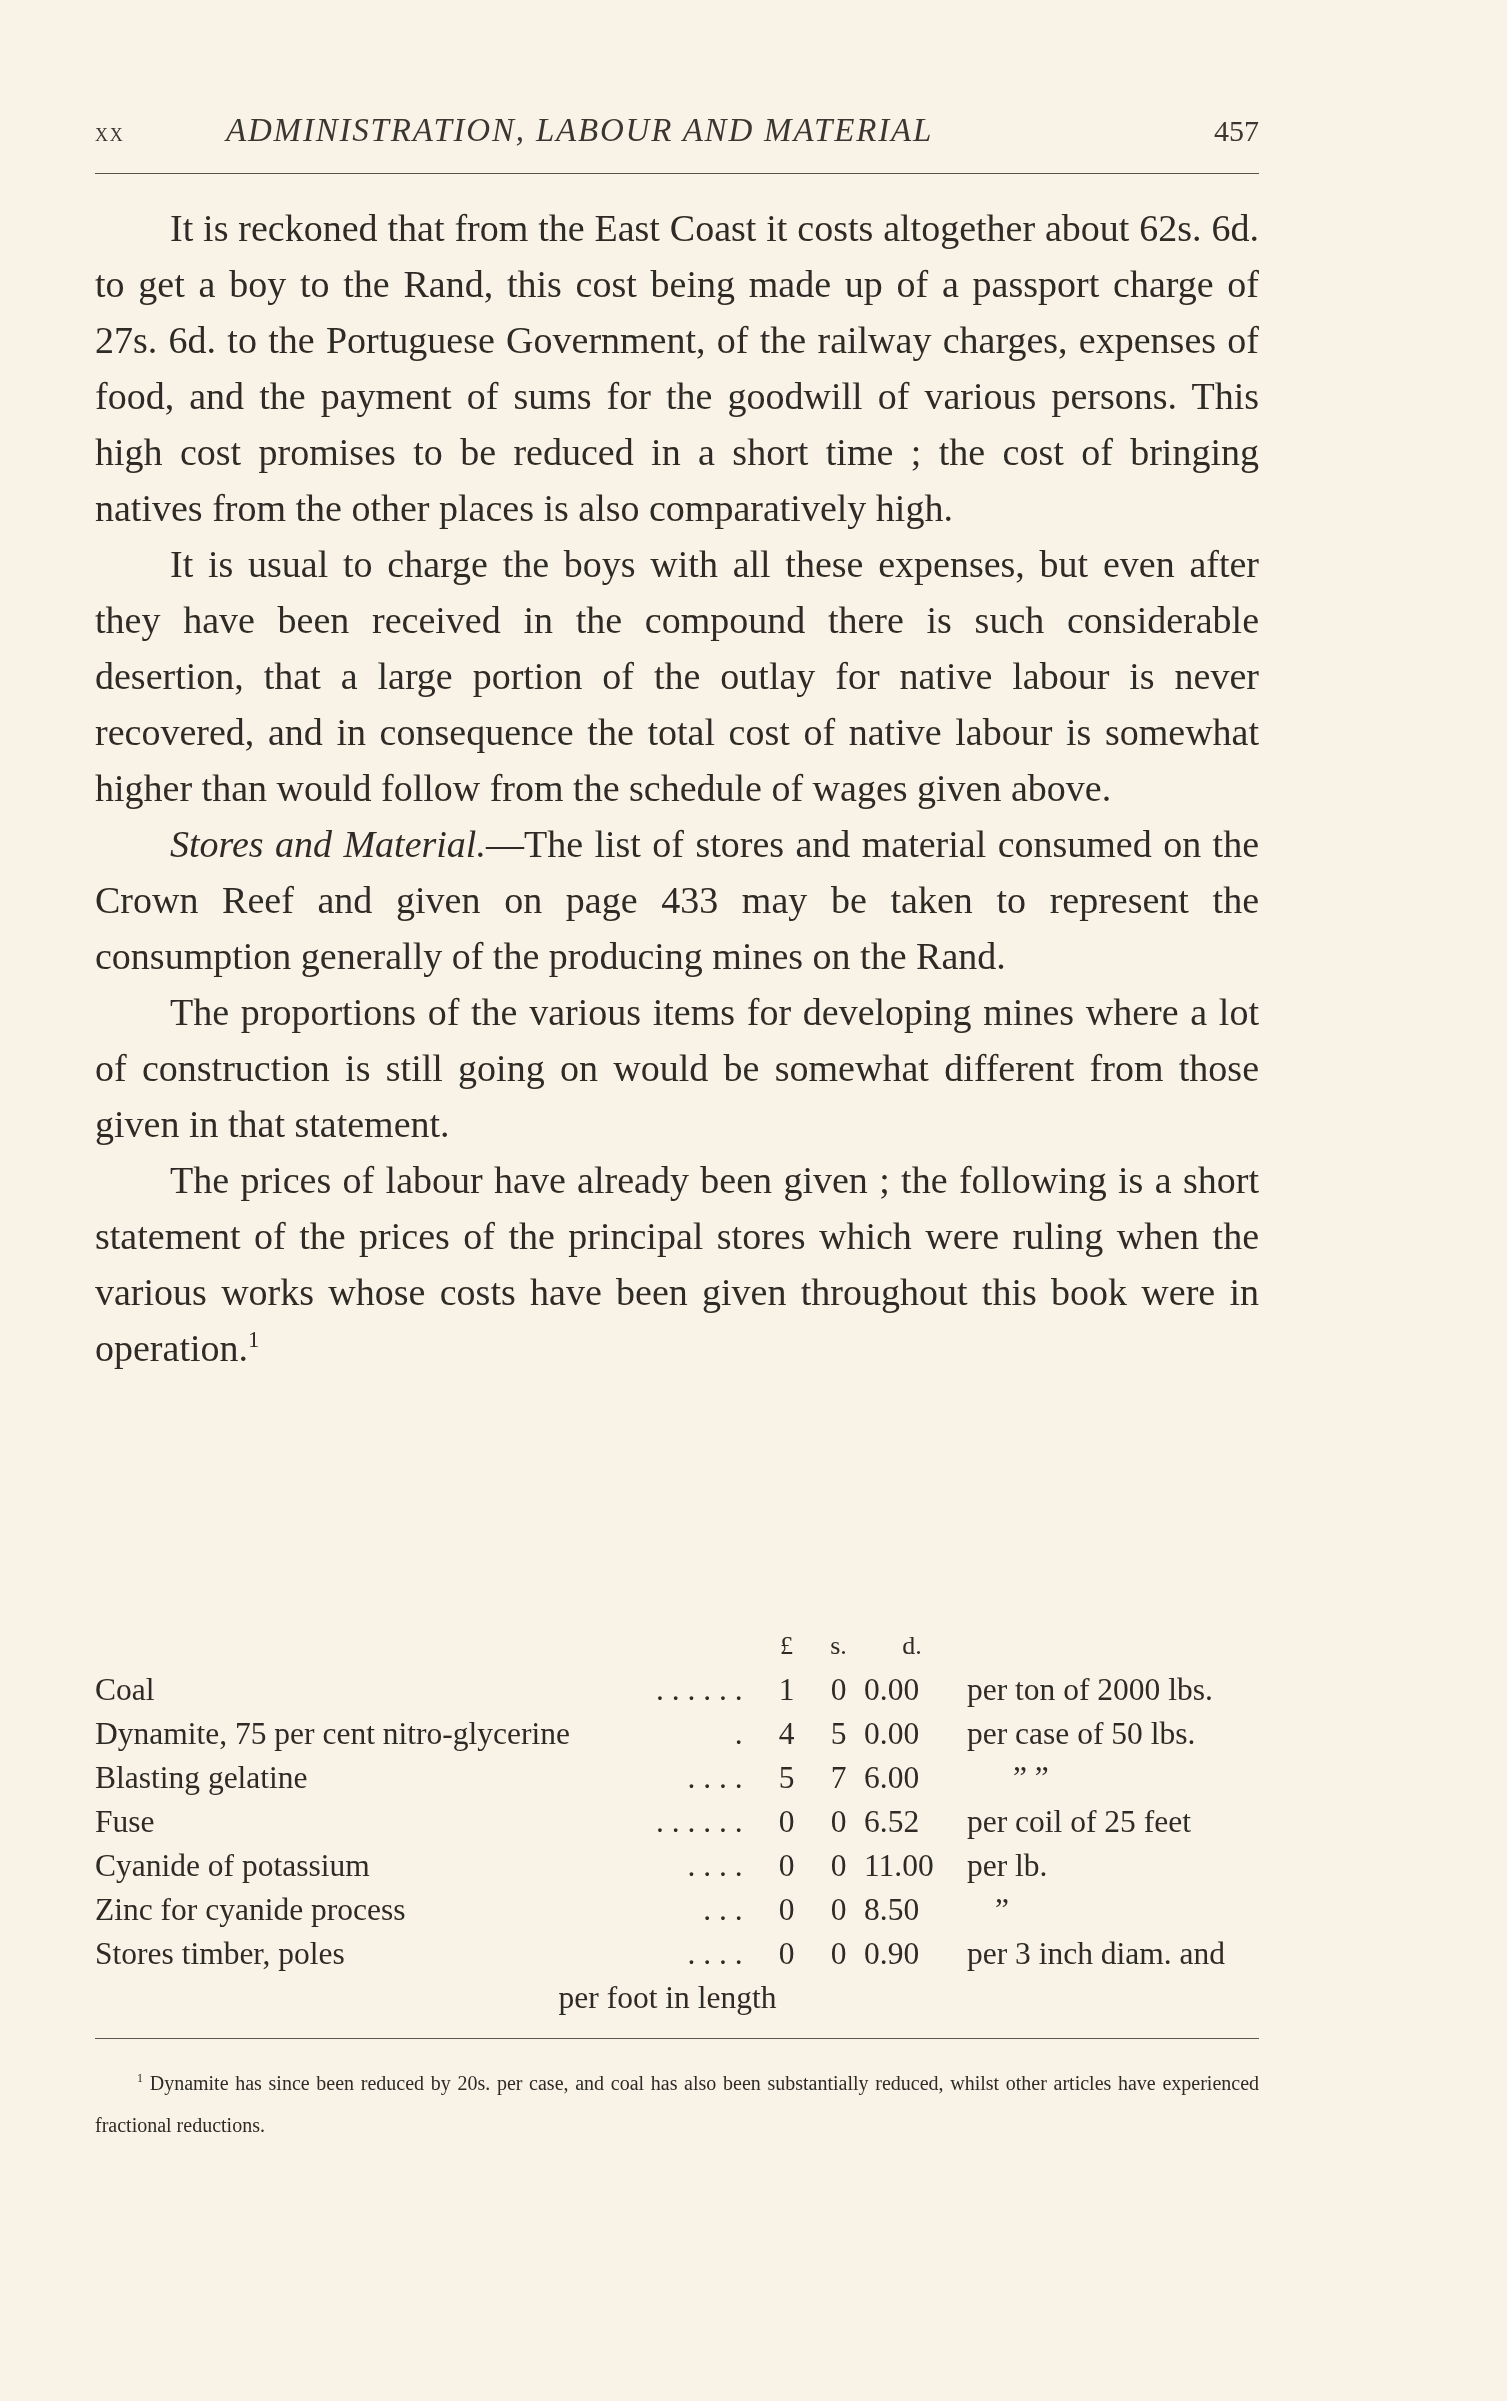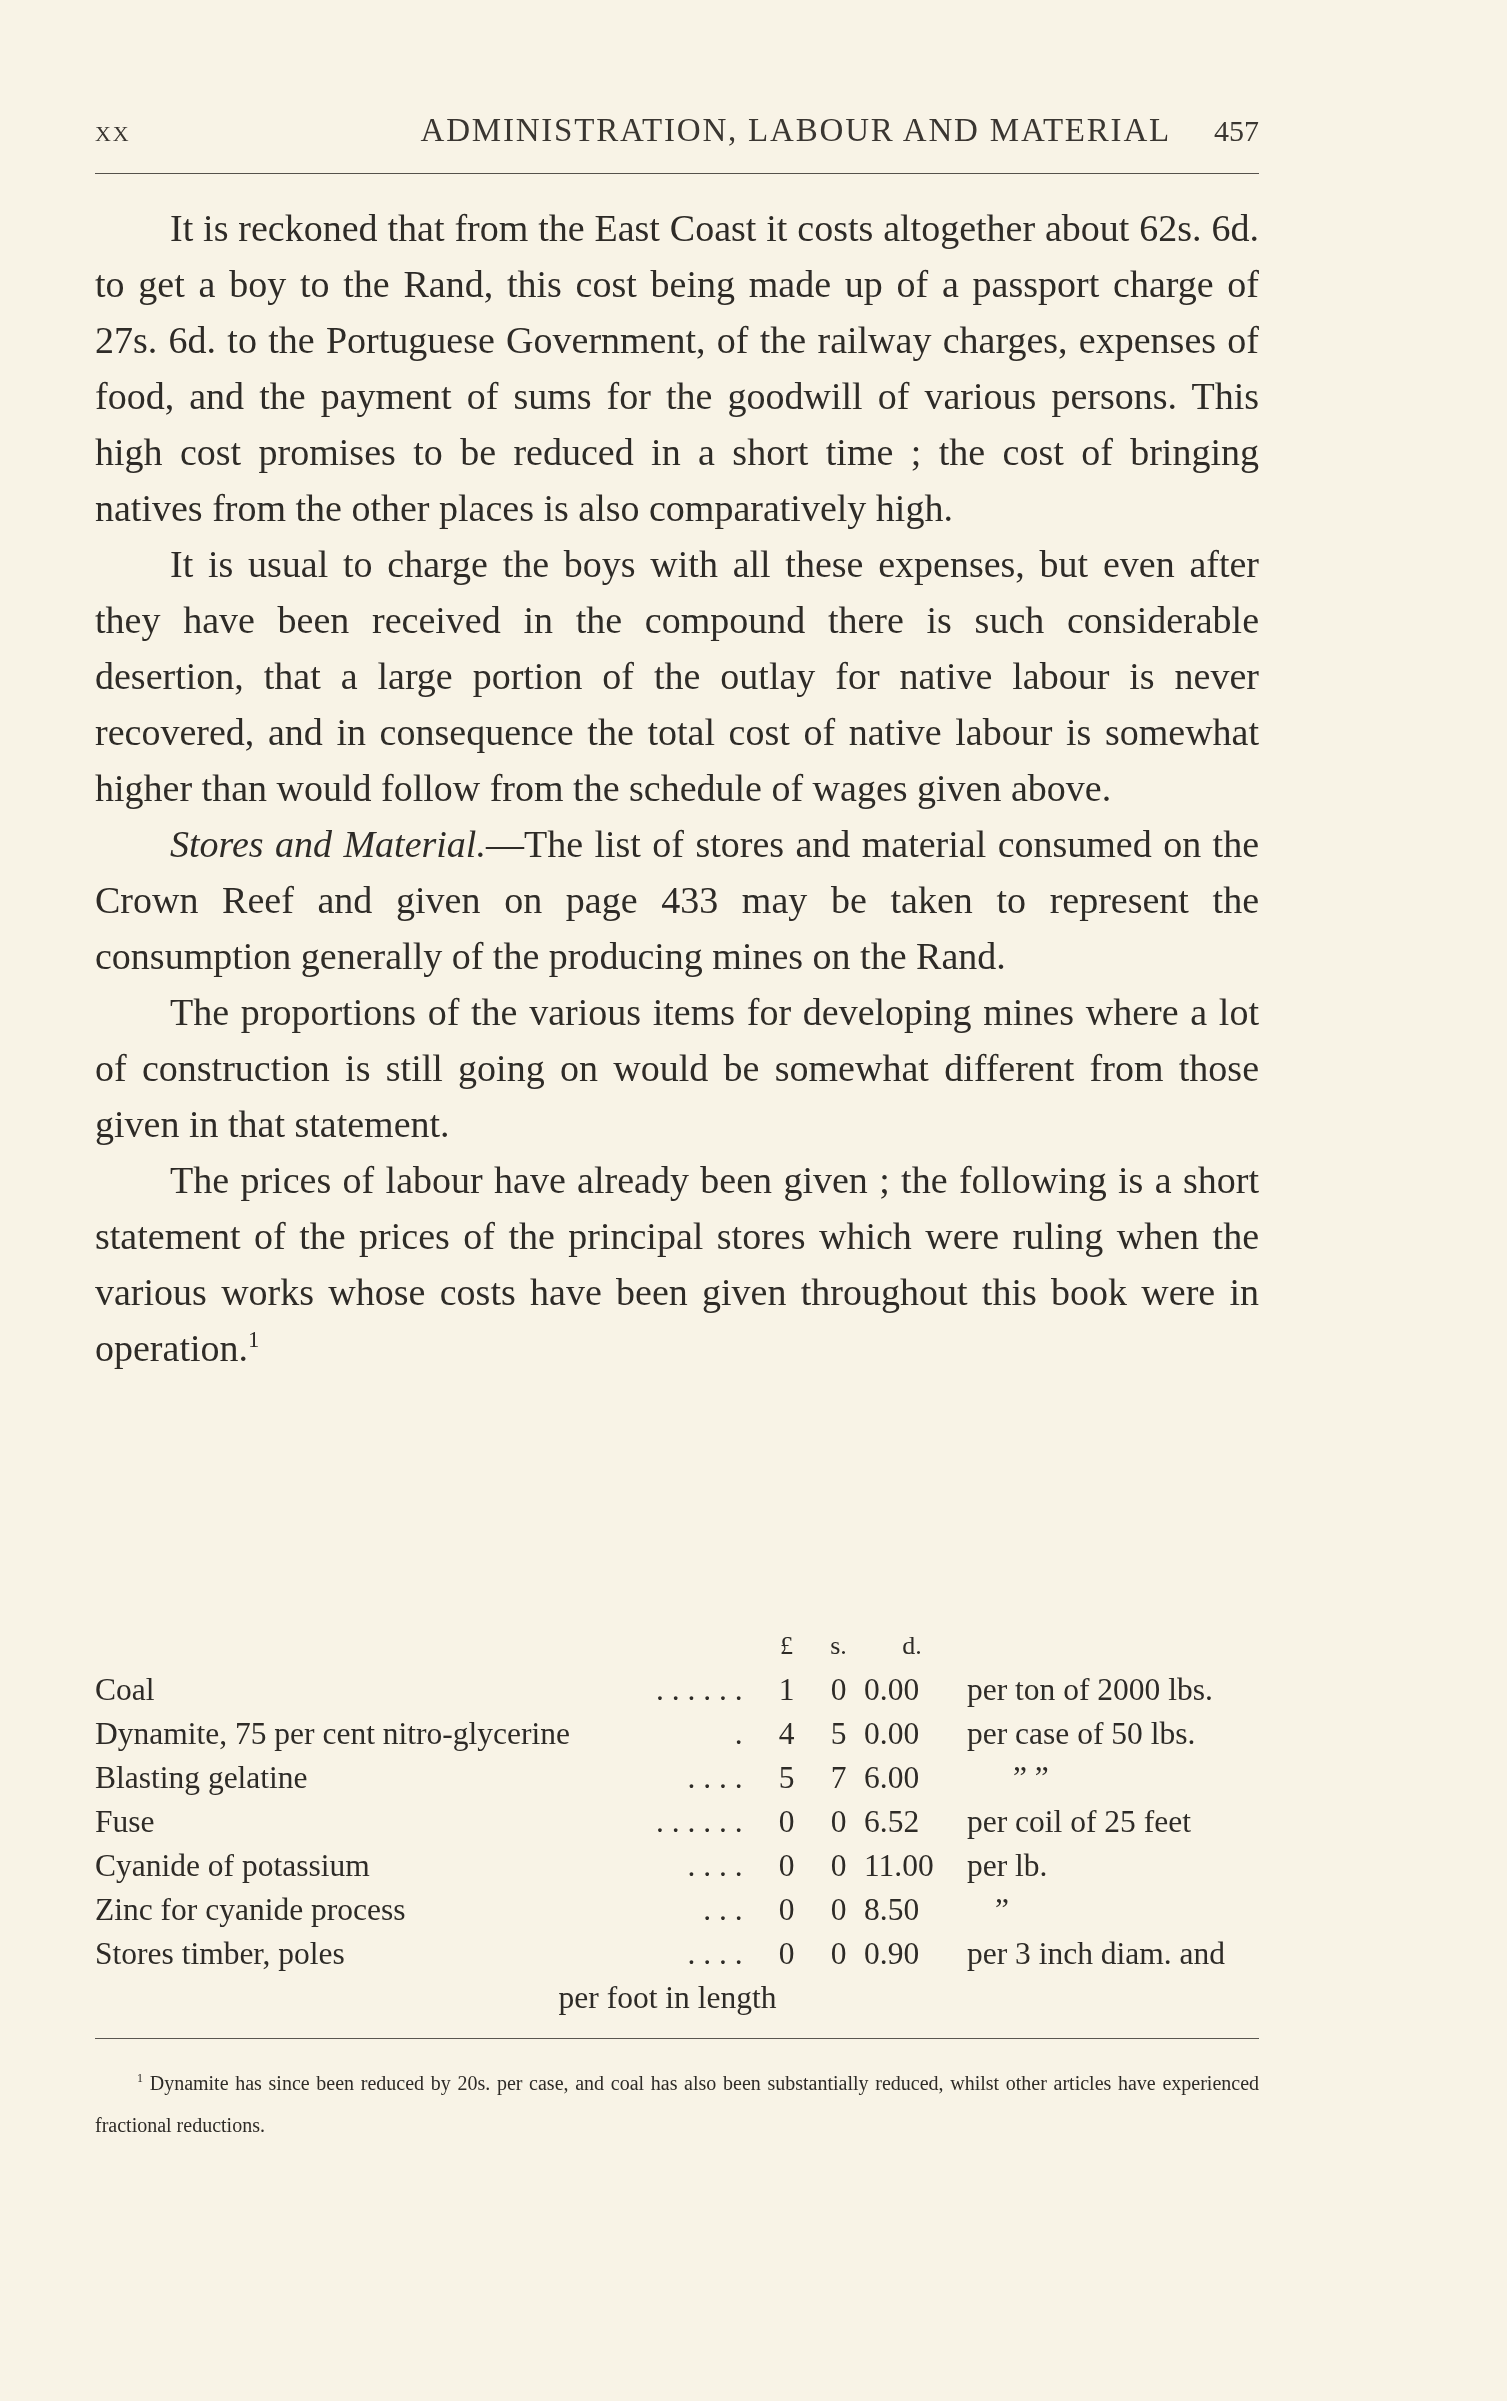--- a/index.html
+++ b/index.html
@@ -17,22 +17,22 @@
       width: 1164px;
     }
     .running-head {
       position: absolute;
       top: 112px; left: 0; width: 1164px;
       height: 49px;
       display: flex; align-items: baseline;
       font-size: 33px;
       color: #3a3631;
     }
-    .rh-chapter { font-size: 22px; letter-spacing: 1.8px; width: 131px; }
-    .rh-title { letter-spacing: 1.8px; flex: 1; text-align: right; }
+    .rh-chapter { font-size: 18px; letter-spacing: 1.8px; width: 131px; }
+    .rh-title { font-style: italic; letter-spacing: 1.8px; flex: 1; text-align: left; }
     .rh-page { font-size: 30px; text-align: right; width: 88px; }
     .rule-top {
       position: absolute; top: 173px; left: 0; width: 1164px;
       height: 0; border-top: 1.8px solid #55514b;
     }
     .body-text {
       position: absolute; top: 200px; left: 0; width: 1164px;
       font-size: 38px; line-height: 56px;
       text-align: justify;
     }

